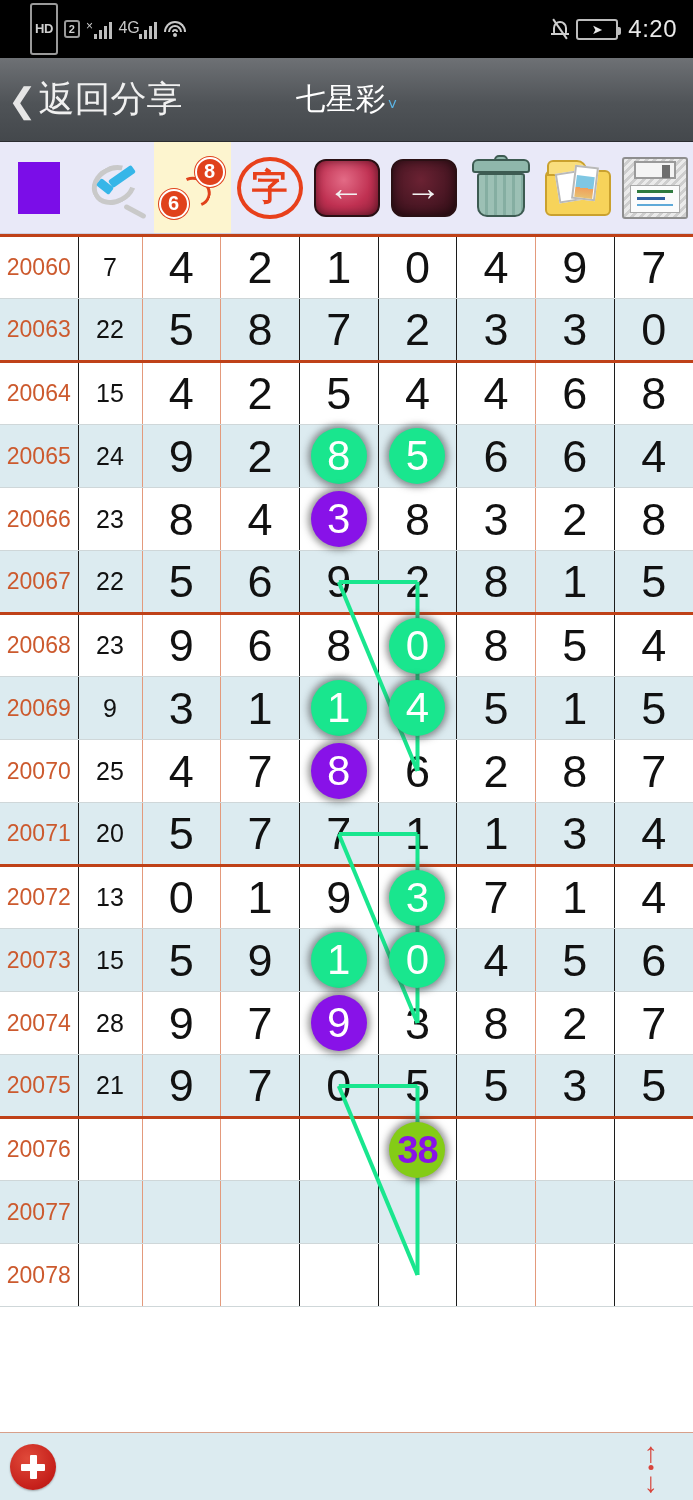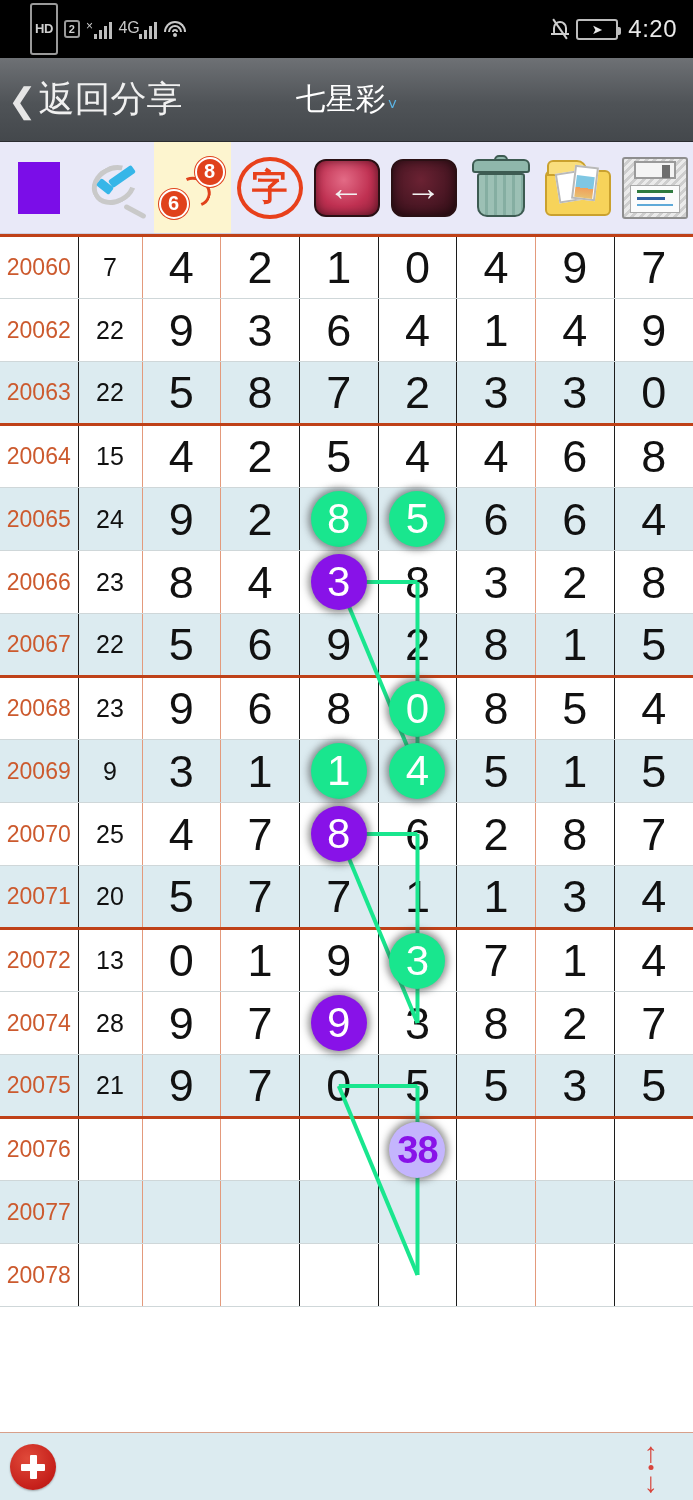--- a/index.html
+++ b/index.html
@@ -235,21 +235,21 @@
   .marker{
     position:absolute; left:50%; top:50%; transform:translate(-50%,-50%);
     width:56px;height:56px;border-radius:50%;
     display:flex;align-items:center;justify-content:center;
     font-size:42px; line-height:1; z-index:3;
     box-shadow:0 0 7px 3px rgba(60,60,60,.55);
   }
   .marker.green{ background:#19e68e; color:#fff; }
   .marker.purple{ background:#8812e8; color:#fff; }
   .marker.sum38{
-    background:#c4b5fd; color:#8812e8; font-size:38px; font-weight:bold;
+    background:#84cc16; color:#8812e8; font-size:38px; font-weight:bold;
     letter-spacing:-1px;
   }
 
   .lines{ position:absolute; inset:0; pointer-events:none; z-index:2; }
 
   
   .bottombar{
     position:absolute; left:0; right:0; bottom:0; height:68px;
     background:#dcebf0; border-top:1px solid #d8a08a;
     display:flex; align-items:center; justify-content:space-between;
@@ -416,31 +416,20 @@
           <td class="period">20060</td>
           <td class="sum">7</td>
           <td class="digit d1">4</td>
           <td class="digit d2">2</td>
           <td class="digit d3">1</td>
           <td class="digit d4">0</td>
           <td class="digit d5">4</td>
           <td class="digit d6">9</td>
           <td class="digit d7">7</td>
         </tr>
-        <tr>
-          <td class="period">20062</td>
-          <td class="sum">22</td>
-          <td class="digit d1">9</td>
-          <td class="digit d2">3</td>
-          <td class="digit d3">6</td>
-          <td class="digit d4">4</td>
-          <td class="digit d5">1</td>
-          <td class="digit d6">4</td>
-          <td class="digit d7">9</td>
-        </tr>
         <tr class="alt thick">
           <td class="period">20063</td>
           <td class="sum">22</td>
           <td class="digit d1">5</td>
           <td class="digit d2">8</td>
           <td class="digit d3">7</td>
           <td class="digit d4">2</td>
           <td class="digit d5">3</td>
           <td class="digit d6">3</td>
           <td class="digit d7">0</td>
@@ -552,20 +541,35 @@
           <td class="sum">13</td>
           <td class="digit d1">0</td>
           <td class="digit d2">1</td>
           <td class="digit d3">9</td>
           <td class="digit d4">
             <span class="marker green">3</span>
           </td>
           <td class="digit d5">7</td>
           <td class="digit d6">1</td>
           <td class="digit d7">4</td>
+        </tr>
+        <tr class="alt">
+          <td class="period">20073</td>
+          <td class="sum">15</td>
+          <td class="digit d1">5</td>
+          <td class="digit d2">9</td>
+          <td class="digit d3">
+            <span class="marker green">1</span>
+          </td>
+          <td class="digit d4">
+            <span class="marker green">0</span>
+          </td>
+          <td class="digit d5">4</td>
+          <td class="digit d6">5</td>
+          <td class="digit d7">6</td>
         </tr>
         <tr>
           <td class="period">20074</td>
           <td class="sum">28</td>
           <td class="digit d1">9</td>
           <td class="digit d2">7</td>
           <td class="digit d3">
             <span class="marker purple">9</span>
           </td>
           <td class="digit d4">3</td>

